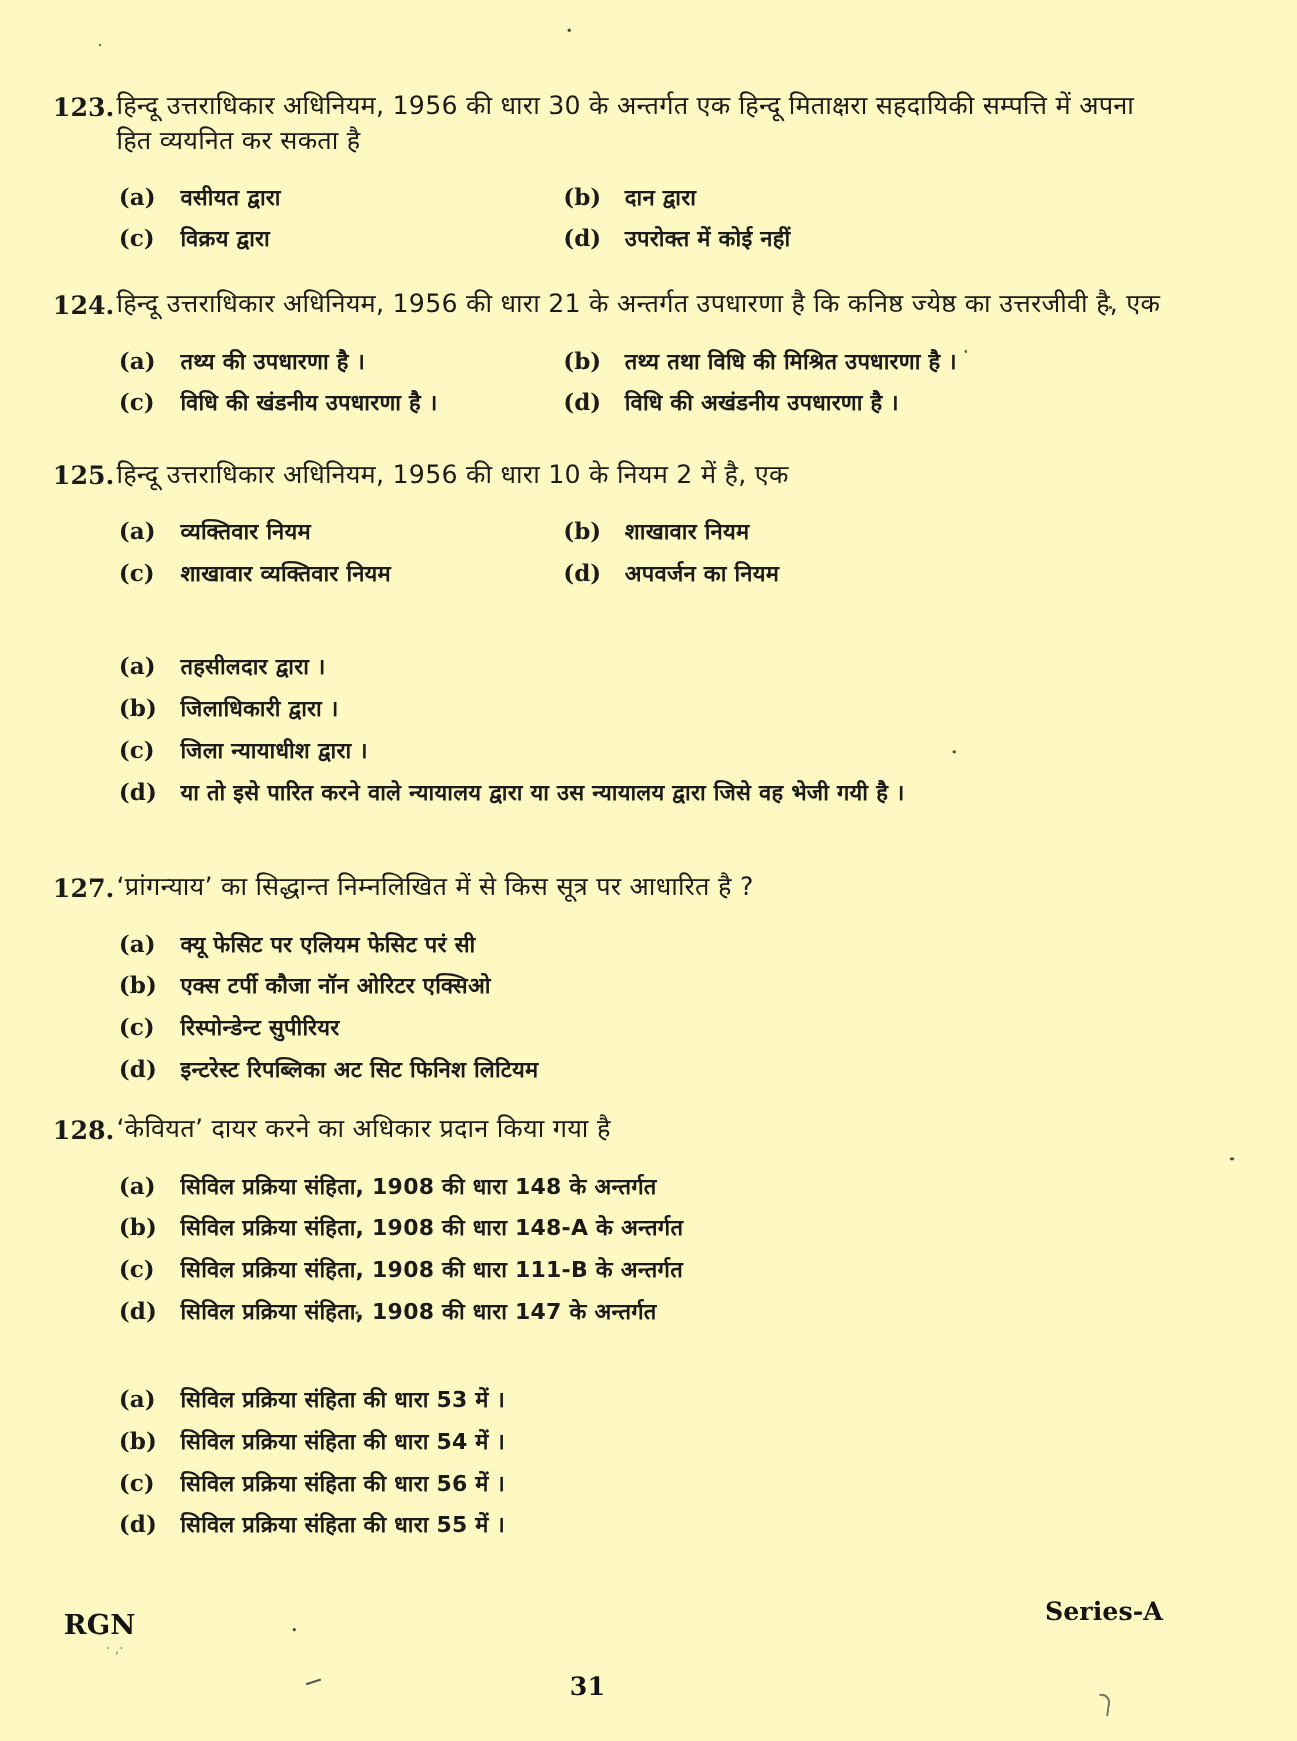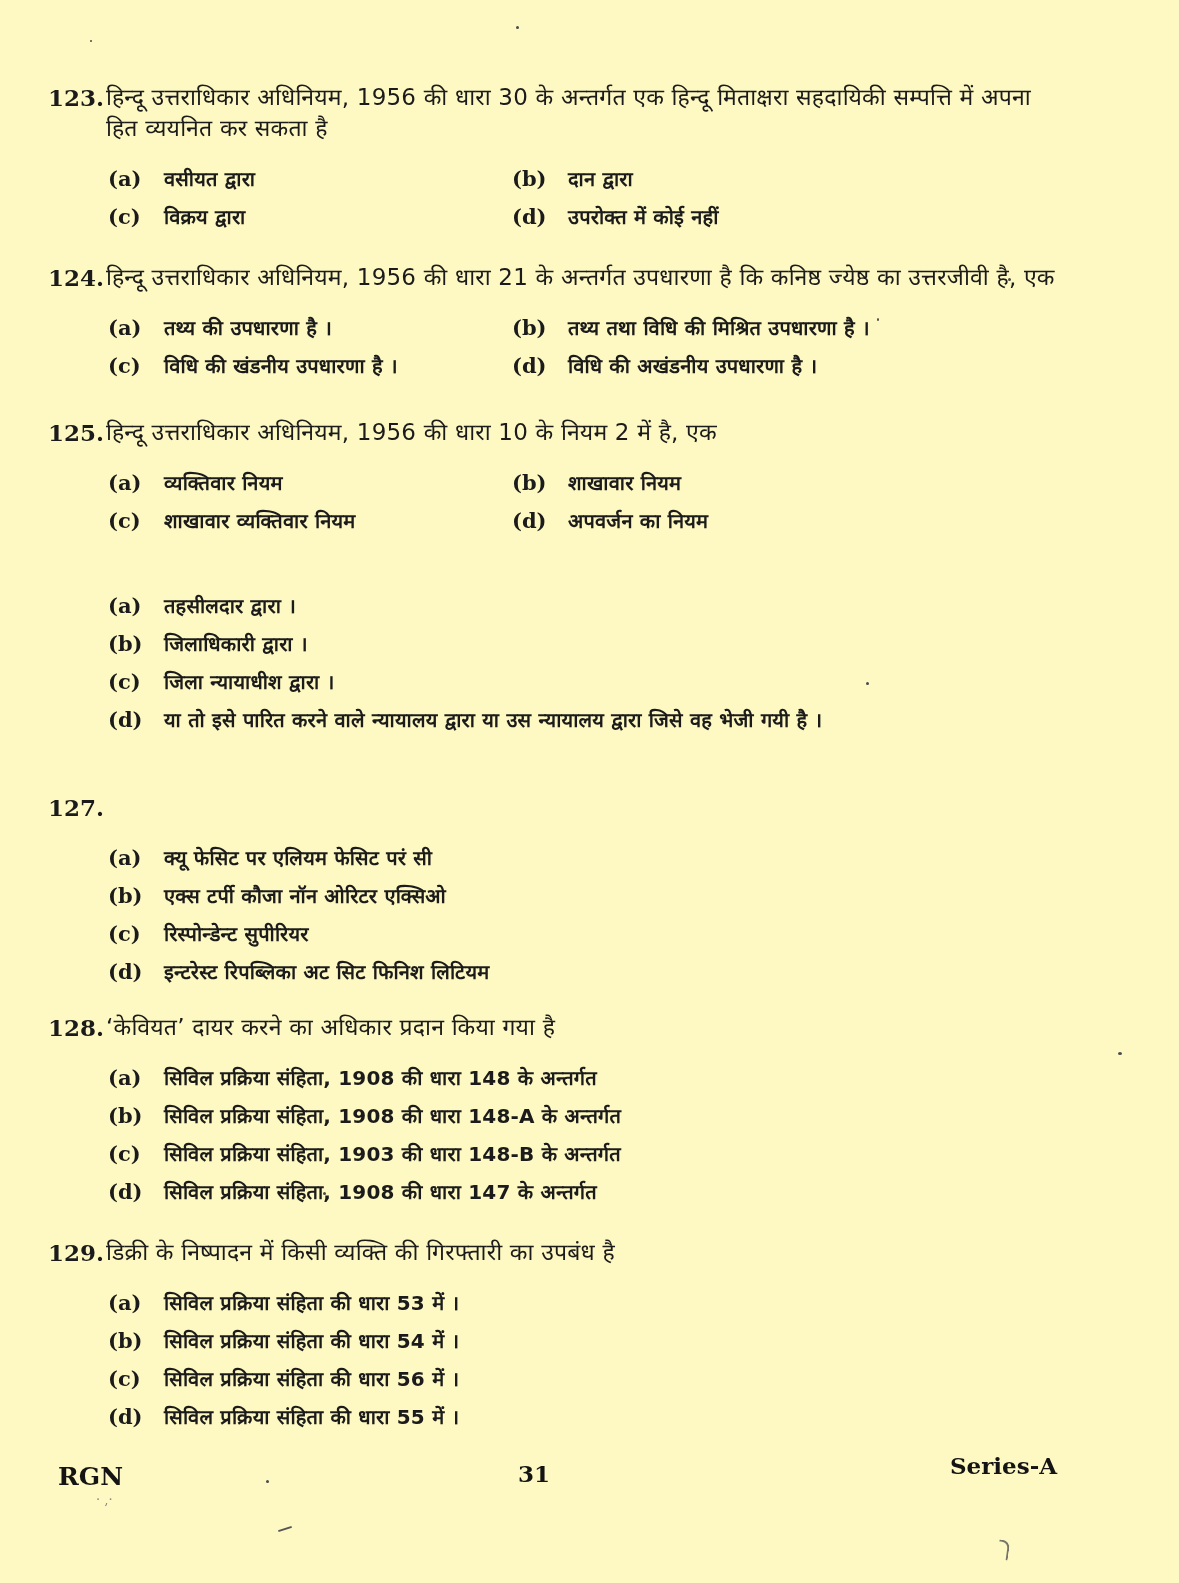--- a/index.html
+++ b/index.html
@@ -36,21 +36,21 @@
   .opt-text{
     font-weight:bold;font-size:20px;line-height:30px;
     letter-spacing:.2px;
   }
   .footer-item{
     position:absolute;
     font-family:"DejaVu Serif",serif;
     font-weight:bold;color:#141414;
   }
   #footer-left{left:58px;top:1462px;font-size:25px;}
-  #footer-center{left:518px;top:1460px;font-size:23px;}
+  #footer-center{left:518px;top:1520px;font-size:23px;}
   #footer-right{left:950px;top:1452px;font-size:23px;}
   .speck{position:absolute;background:#4a4a4a;border-radius:50%;}
   .smudge{position:absolute;color:#8a8a86;font-size:13px;font-family:"DejaVu Serif",serif;}
   .squiggle{
     position:absolute;left:998px;top:1540px;width:9px;height:18px;
     border-right:2px solid #555;border-top:2px solid #555;
     border-top-right-radius:8px;transform:rotate(8deg);opacity:.8;
   }
   .dash{position:absolute;left:278px;top:1528px;width:14px;height:2px;background:#555;transform:rotate(-18deg);}
 </style>
@@ -151,20 +151,21 @@
       <div class="option">
         <span class="opt-letter">(d)</span>
         <span class="opt-text">या तो इसे पारित करने वाले न्यायालय द्वारा या उस न्यायालय द्वारा जिसे वह भेजी गयी है ।</span>
       </div>
     </div>
   </section>
 
   <section class="question" style="top:792px">
     <div class="q-header">
       <span class="q-num">127.</span>
+      <div class="q-text">‘प्रांगन्याय’ का सिद्धान्त निम्नलिखित में से किस सूत्र पर आधारित है ?</div>
     </div>
     <div class="options list1">
       <div class="option">
         <span class="opt-letter">(a)</span>
         <span class="opt-text">क्यू फेसिट पर एलियम फेसिट परं सी</span>
       </div>
       <div class="option">
         <span class="opt-letter">(b)</span>
         <span class="opt-text">एक्स टर्पी कौजा नॉन ओरिटर एक्सिओ</span>
       </div>
@@ -188,34 +189,30 @@
       <div class="option">
         <span class="opt-letter">(a)</span>
         <span class="opt-text">सिविल प्रक्रिया संहिता, 1908 की धारा 148 के अन्तर्गत</span>
       </div>
       <div class="option">
         <span class="opt-letter">(b)</span>
         <span class="opt-text">सिविल प्रक्रिया संहिता, 1908 की धारा 148-A के अन्तर्गत</span>
       </div>
       <div class="option">
         <span class="opt-letter">(c)</span>
-        <span class="opt-text">सिविल प्रक्रिया संहिता, 1903 की धारा 148-B के अन्तर्गत</span>
+        <span class="opt-text">सिविल प्रक्रिया संहिता, 1908 की धारा 111-B के अन्तर्गत</span>
       </div>
       <div class="option">
         <span class="opt-letter">(d)</span>
         <span class="opt-text">सिविल प्रक्रिया संहिता, 1908 की धारा 147 के अन्तर्गत</span>
       </div>
     </div>
   </section>
 
   <section class="question" style="top:1237px">
-    <div class="q-header">
-      <span class="q-num">129.</span>
-      <div class="q-text">डिक्री के निष्पादन में किसी व्यक्ति की गिरफ्तारी का उपबंध है</div>
-    </div>
     <div class="options list1">
       <div class="option">
         <span class="opt-letter">(a)</span>
         <span class="opt-text">सिविल प्रक्रिया संहिता की धारा 53 में ।</span>
       </div>
       <div class="option">
         <span class="opt-letter">(b)</span>
         <span class="opt-text">सिविल प्रक्रिया संहिता की धारा 54 में ।</span>
       </div>
       <div class="option">

